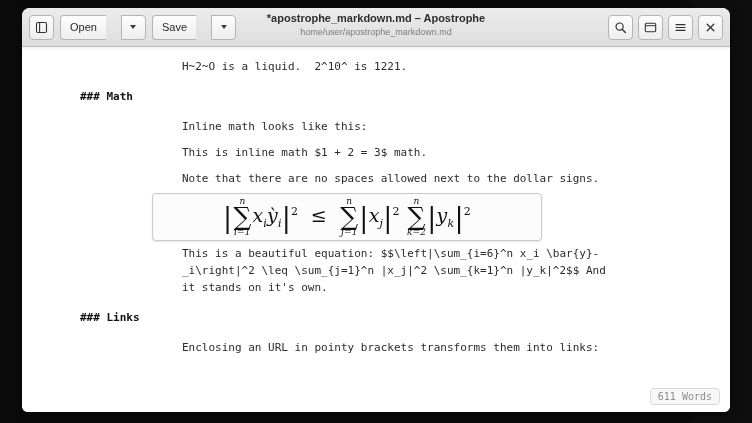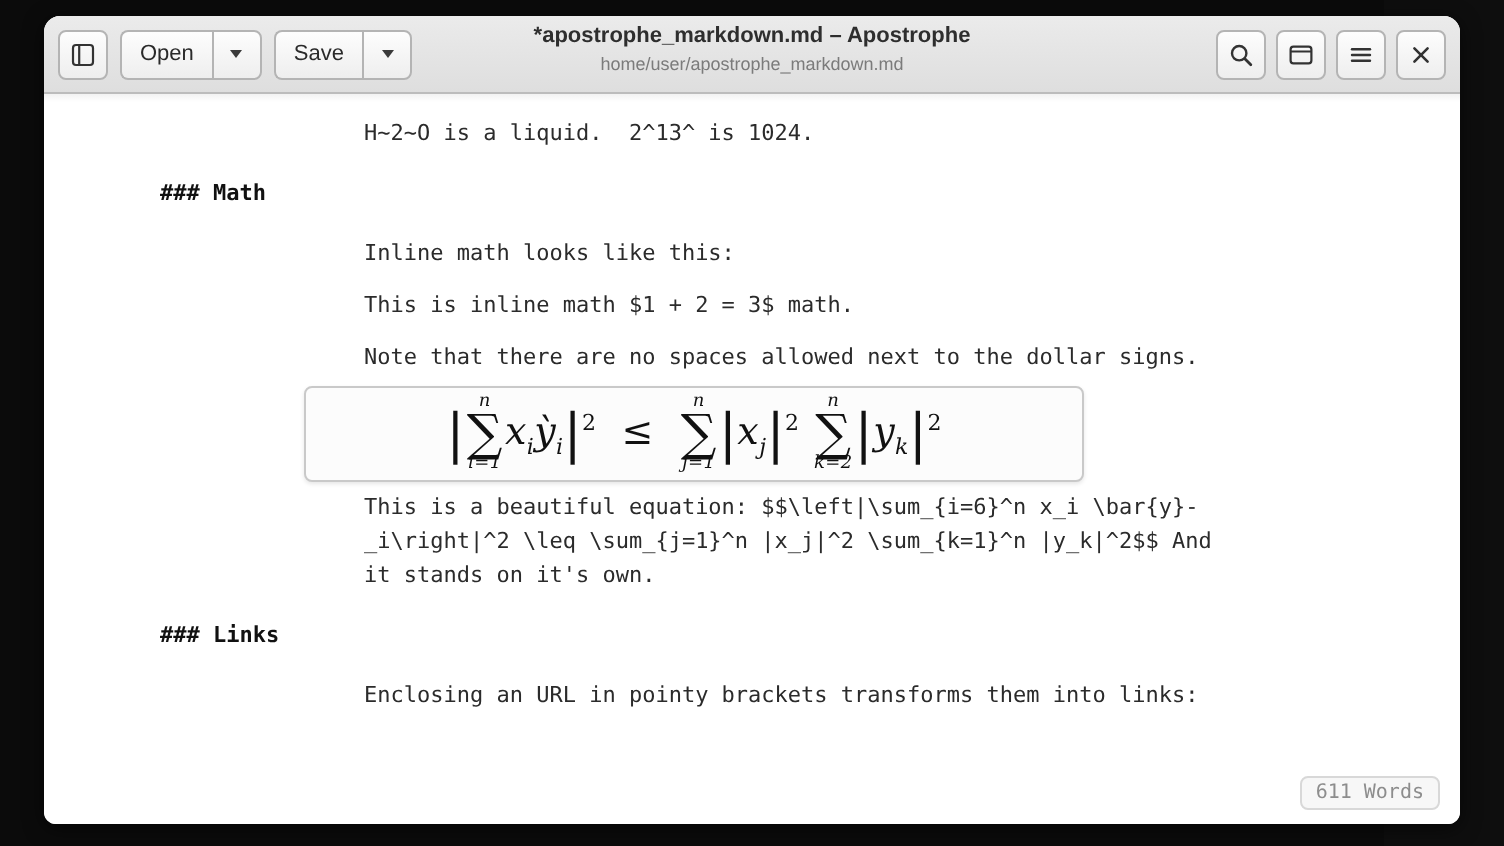--- a/index.html
+++ b/index.html
@@ -69,20 +69,21 @@
     box-sizing: border-box;
     padding: 0 9px;
     cursor: default;
   }
   .btn.icon-only { padding: 0; width: 25px; }
   .btn.arrow { padding: 0; width: 19px; }
 
   .linked {
     display: flex;
     align-items: center;
+    gap: 15px;
   }
   .linked .btn:first-child {
     border-radius: 4px 0 0 4px;
     border-right: none;
   }
   .linked .btn:last-child {
     border-radius: 0 4px 4px 0;
   }
 
   .caret-down {
@@ -271,21 +272,21 @@
           </svg>
         </div>
 
       </div>
     </div>
 
     <div id="doc">
       <div id="doc-topfade"></div>
 
       <div class="spacer sm"></div>
-      <div class="line indent">H~2~O is a liquid.  2^13^ is 1024.</div>
+      <div class="line indent">H~2~O is a liquid.  2^10^ is 1221.</div>
 
       <div class="spacer lg"></div>
       <div class="line heading">### Math</div>
 
       <div class="spacer lg"></div>
       <div class="line indent">Inline math looks like this:</div>
 
       <div class="spacer"></div>
       <div class="line indent">This is inline math $1 + 2 = 3$ math.</div>
 

